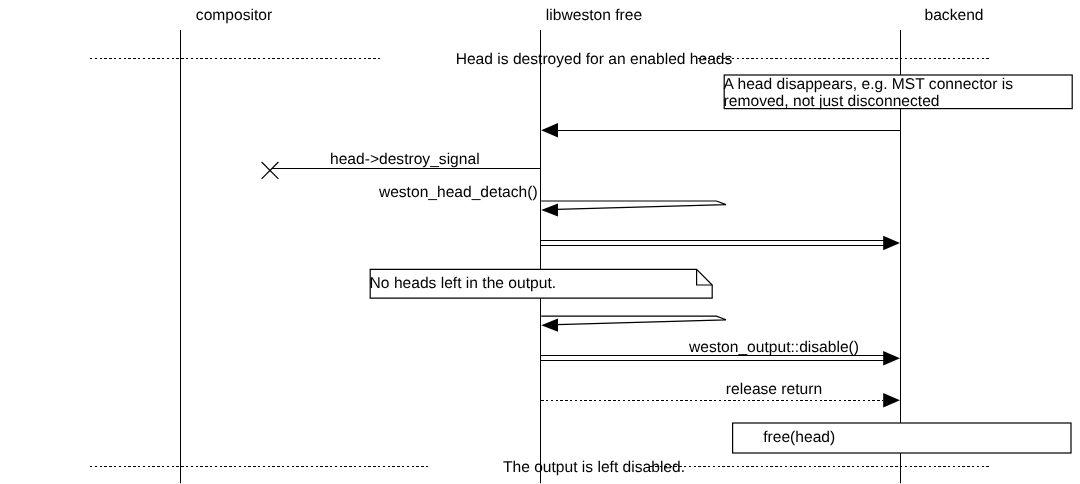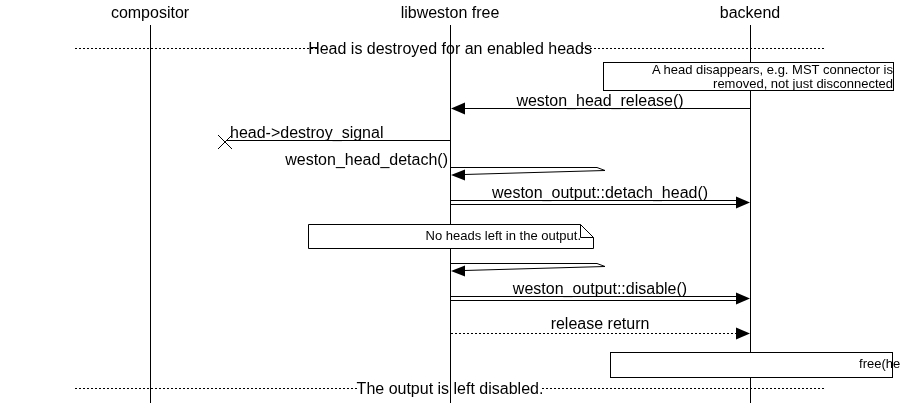--- a/index.html
+++ b/index.html
@@ -3,27 +3,27 @@
 <meta charset="utf-8">
 <style>
   html,body { margin:0; padding:0; background:#fff; }
   .canvas {
     position:relative; width:900px; height:403px;
     background:#ffffff; overflow:hidden;
     font-family:"Liberation Sans", sans-serif; color:#000;
   }
   svg { position:absolute; left:0; top:0; }
   .lbl {
-    position:absolute; font-size:16px; line-height:15px;
-    white-space:nowrap; color:#000;
+    position:absolute; font-size:13px; line-height:15px;
+    white-space:nowrap; color:#000;margin-left:45px;
   }
   .ctr { transform:translateX(-50%); }
   .notelbl {
     position:absolute; font-size:13px; line-height:14px;
-    text-align:right; color:#000;
+    text-align:left; color:#000;
   }
 </style>
 </head>
 <body>
 
 <div class="canvas">
 
   <svg width="900" height="403" viewBox="0 0 900 403">
 
     <g stroke="#000" shape-rendering="crispEdges">
@@ -102,20 +102,18 @@
   <div class="lbl ctr" style="left:450px; top:41px">Head is destroyed for an enabled heads</div>
   <div class="lbl ctr" style="left:450px; top:381px">The output is left disabled.</div>
 
   <div class="notelbl" style="left:603px; top:63px; width:290px">
     <div>A head disappears, e.g. MST connector is</div>
     <div>removed, not just disconnected</div>
   </div>
   <div class="notelbl" style="left:308px; top:229px; width:273px">No heads left in the output.</div>
   <div class="notelbl" style="left:636px; top:357px; width:283px">free(head)</div>
 
-  <div class="lbl ctr" style="left:600px; top:93px">weston_head_release()</div>
   <div class="lbl" style="left:230px; top:125px">head-&gt;destroy_signal</div>
   <div class="lbl" style="right:452px; top:152px">weston_head_detach()</div>
-  <div class="lbl ctr" style="left:600px; top:185px">weston_output::detach_head()</div>
   <div class="lbl ctr" style="left:600px; top:281px">weston_output::disable()</div>
   <div class="lbl ctr" style="left:600px; top:316px">release return</div>
 
 </div>
 
 </body></html>

